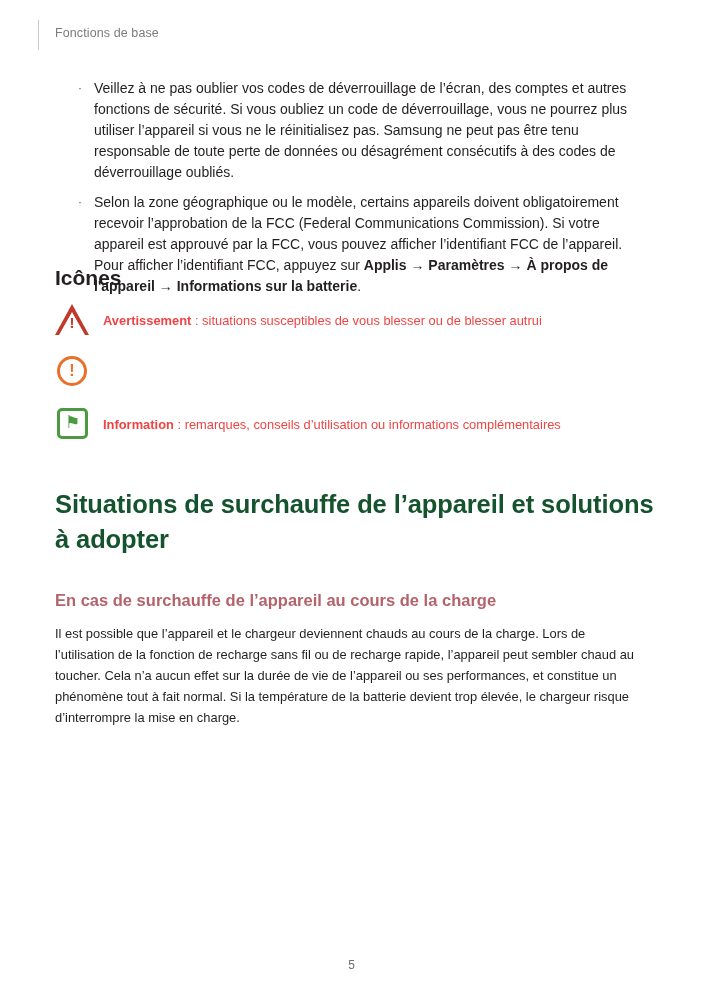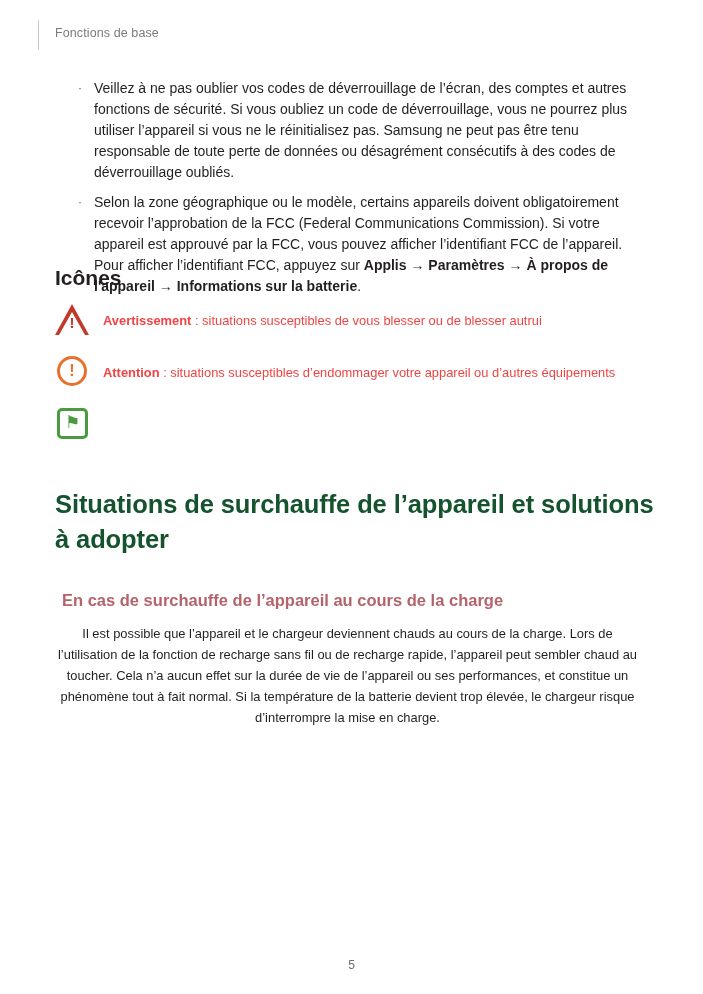--- a/index.html
+++ b/index.html
@@ -189,31 +189,30 @@
   }
   
   .h2 {
     position: absolute;
     left: 55px;
     top: 591px;
     width: 600px;
     font-size: 16.5px;
     font-weight: bold;
     color: #b5636b;
-    margin-left: 7px;
   }
   .body-para {
     position: absolute;
     left: 55px;
     top: 623px;
     width: 585px;
     font-size: 12.9px;
     line-height: 21px;
     color: #231f20;
-    text-align: center;
+    text-align: left;
   }
   
   .footer {
     position: absolute;
     left: 0;
     top: 958px;
     width: 703px;
     text-align: center;
     font-size: 12px;
     color: #6d6d6d;
@@ -255,30 +254,30 @@
     <div class="icon-label">
       <b>Avertissement</b><span> : situations susceptibles de vous blesser ou de blesser autrui</span>
     </div>
   </div>
 
   <div class="icon-row r2">
     <div class="icon-box">
       <div class="circ"></div>
       <div class="circ-glyph">!</div>
     </div>
-    <div class="icon-label">
-      <b>Attention</b><span> : situations susceptibles d’endommager votre appareil ou d’autres équipements</span>
-    </div>
   </div>
 
   <div class="icon-row r3">
     <div class="icon-box">
       <div class="sq"></div>
       <div class="sq-glyph">⚑</div>
     </div>
+    <div class="icon-label">
+      <b>Information</b><span> : remarques, conseils d’utilisation ou informations complémentaires</span>
+    </div>
   </div>
 
   <div class="h1">Situations de surchauffe de l’appareil et solutions à adopter</div>
   <div class="h2">En cas de surchauffe de l’appareil au cours de la charge</div>
   <div class="body-para">Il est possible que l’appareil et le chargeur deviennent chauds au cours de la charge. Lors de l’utilisation de la fonction de recharge sans fil ou de recharge rapide, l’appareil peut sembler chaud au toucher. Cela n’a aucun effet sur la durée de vie de l’appareil ou ses performances, et constitue un phénomène tout à fait normal. Si la température de la batterie devient trop élevée, le chargeur risque d’interrompre la mise en charge.</div>
 
   <div class="footer">5</div>
 
 </div>
 

